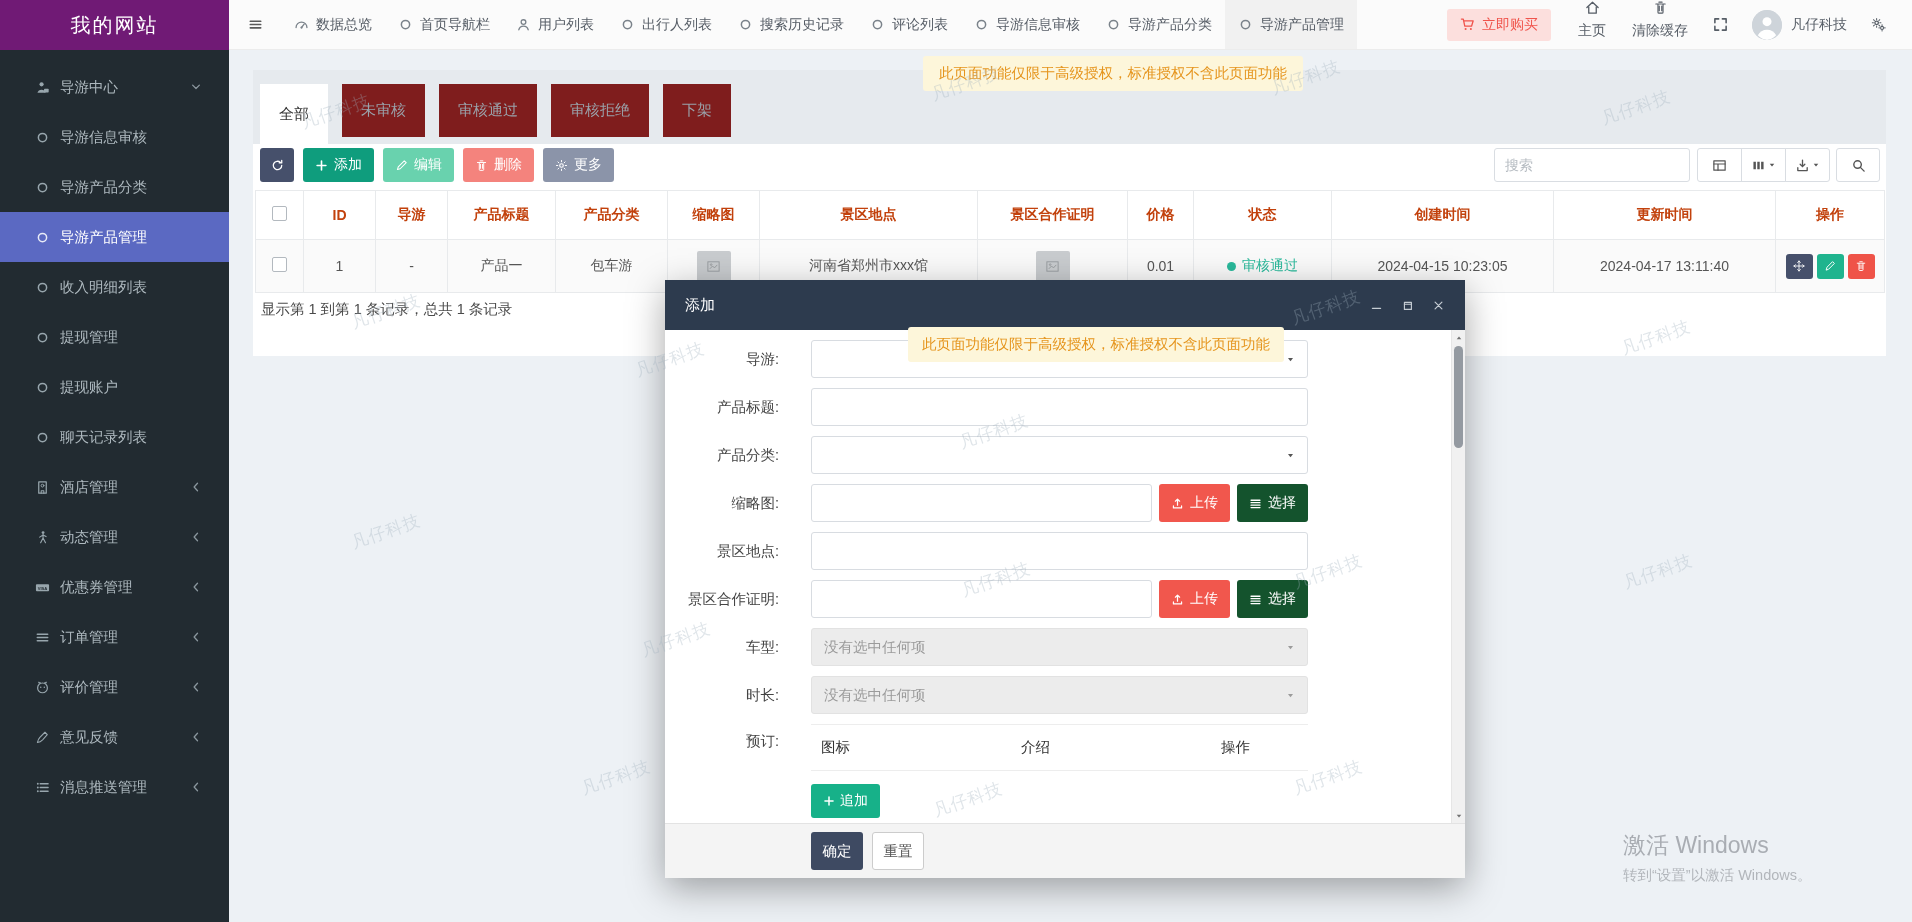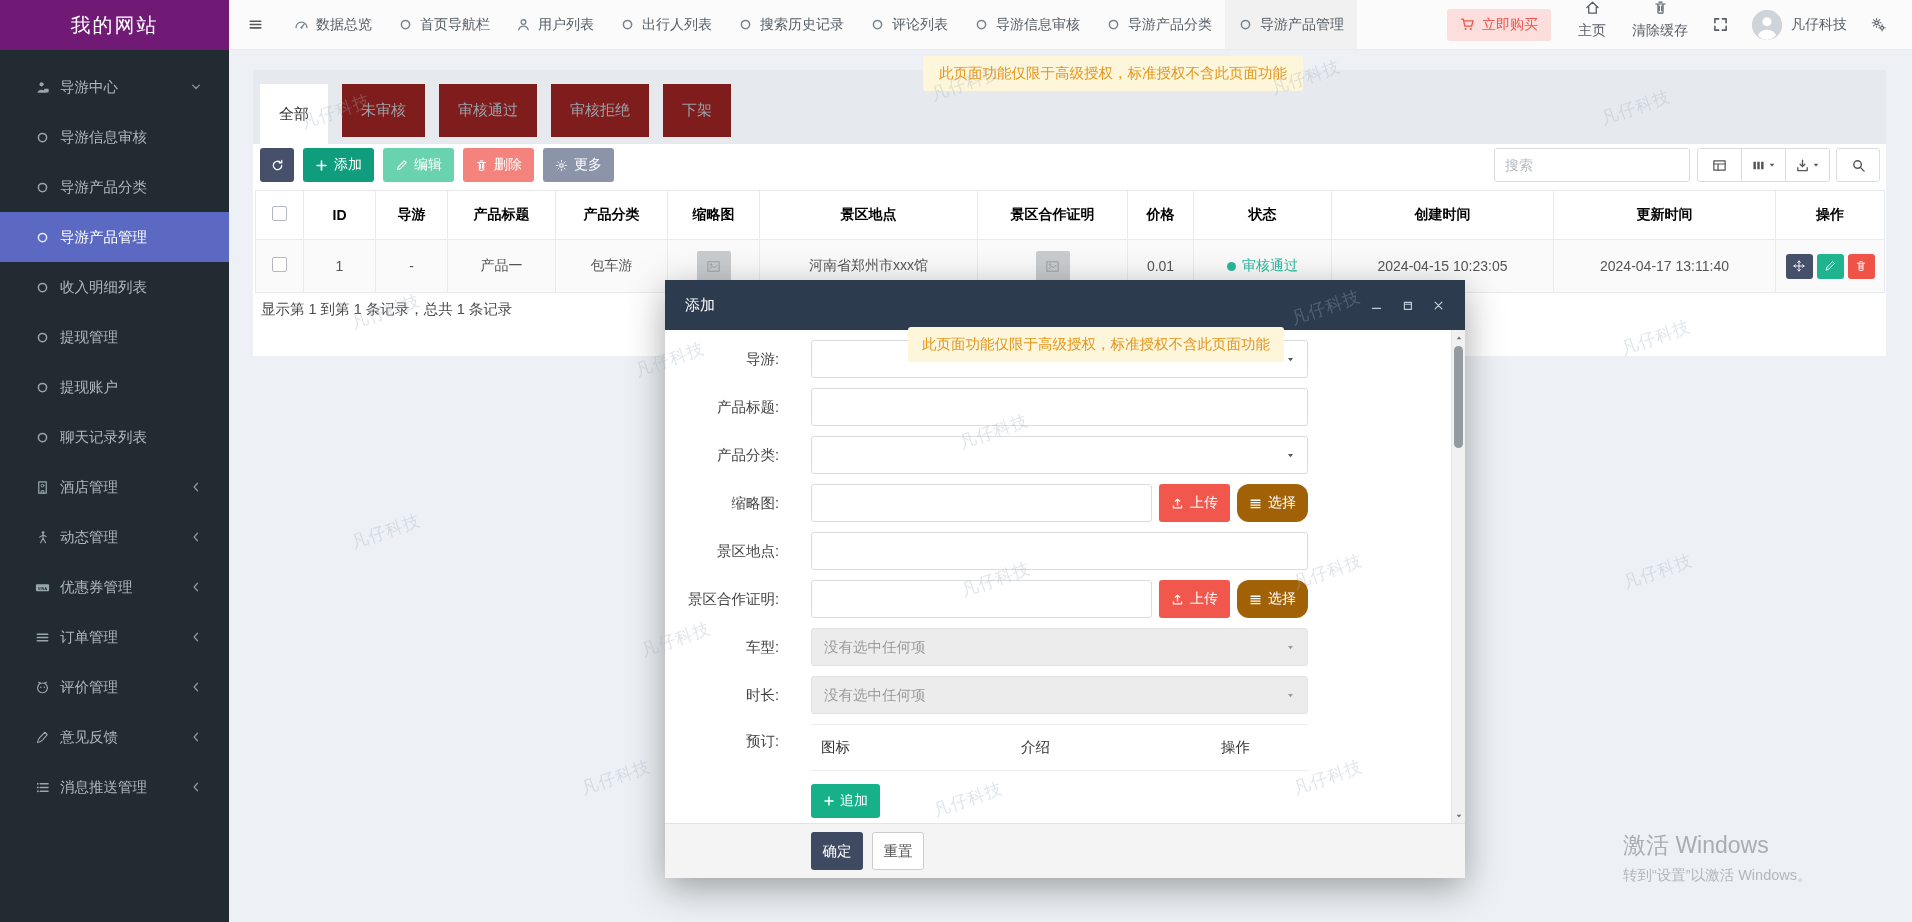--- a/index.html
+++ b/index.html
@@ -61,21 +61,21 @@
   .btn-group{display:flex;margin-right:7px;}
   .ibtn{width:45px;height:34px;background:#fff;border:1px solid #d9dde2;margin-left:-1px;display:flex;
     align-items:center;justify-content:center;gap:2px;color:#555;cursor:pointer;}
   .btn-group .ibtn:first-child{border-radius:3px 0 0 3px;margin-left:0;}
   .btn-group .ibtn:last-child{border-radius:0 3px 3px 0;}
   .ibtn.single{border-radius:3px;width:44px;}
   .ibtn .caret svg{width:8px;height:8px;}
 
   table.grid{border-collapse:collapse;table-layout:fixed;position:absolute;left:2px;top:46px;}
   table.grid th,table.grid td{border:1px solid #e8eaec;text-align:center;font-size:14px;overflow:hidden;white-space:nowrap;}
-  table.grid th{height:49px;color:#000000;font-weight:bold;background:#fff;}
+  table.grid th{height:49px;color:#c2410c;font-weight:bold;background:#fff;}
   table.grid td{height:53px;color:#555;background:#fafafa;}
   .chk{width:15px;height:15px;border:1px solid #b3b9bf;border-radius:2px;background:#fff;display:inline-block;cursor:pointer;}
   .thumb{width:34px;height:31px;background:#c9cccf;border-radius:2px;display:inline-flex;align-items:center;justify-content:center;}
   .thumb svg{width:15px;height:15px;opacity:.55;}
   .status-ok{color:#2ab99b;display:inline-flex;align-items:center;gap:6px;}
   .dot{width:9px;height:9px;border-radius:50%;background:#2ab99b;display:inline-block;}
   .row-actions{display:inline-flex;gap:4px;}
   .abtn{width:27px;height:25px;border:none;border-radius:3px;color:#fff;display:inline-flex;
     align-items:center;justify-content:center;cursor:pointer;}
   .abtn svg{width:12px;height:12px;}
@@ -111,21 +111,21 @@
   .f-select .caret{margin-left:auto;color:#555;}
   .f-select .caret svg{width:9px;height:9px;}
   .f-select.disabled{background:#ececec;border-color:#e2e2e2;color:#9b9b9b;cursor:default;}
   .f-select.disabled .caret{color:#9b9b9b;}
   .upload-row{display:flex;gap:7px;width:497px;}
   .upload-row .f-input{flex:1;width:auto;}
   .sbtn{height:38px;border:none;border-radius:3px;color:#fff;font-size:14px;display:flex;
     align-items:center;gap:6px;padding:0 12px;cursor:pointer;font-family:inherit;flex:none;}
   .sbtn .ic svg{width:13px;height:13px;}
   .sbtn.upload{background:#f1574d;}
-  .sbtn.choose{background:#a16207;border-radius:12px;}
+  .sbtn.choose{background:#14532d;}
   .booking{width:497px;}
   .bk-head{display:grid;grid-template-columns:200px 200px 97px;padding:13px 0 13px 10px;
     border-top:1px solid #ededed;border-bottom:1px solid #ededed;font-size:14.5px;color:#333;}
   .btn-append{background:#17b189;height:34px;margin-top:13px;border:none;border-radius:3px;color:#fff;
     font-size:14px;display:inline-flex;align-items:center;gap:5px;padding:0 12px;cursor:pointer;font-family:inherit;}
   .btn-append .ic svg{width:12px;height:12px;}
   .modal-f{position:absolute;left:0;right:0;bottom:0;height:55px;background:#f4f4f4;
     border-top:1px solid #e3e3e3;display:flex;align-items:center;padding-left:146px;gap:9px;}
   .btn-ok{background:#3e4a62;color:#fff;border:none;border-radius:3px;width:52px;height:38px;
     font-size:14.5px;cursor:pointer;font-family:inherit;}

